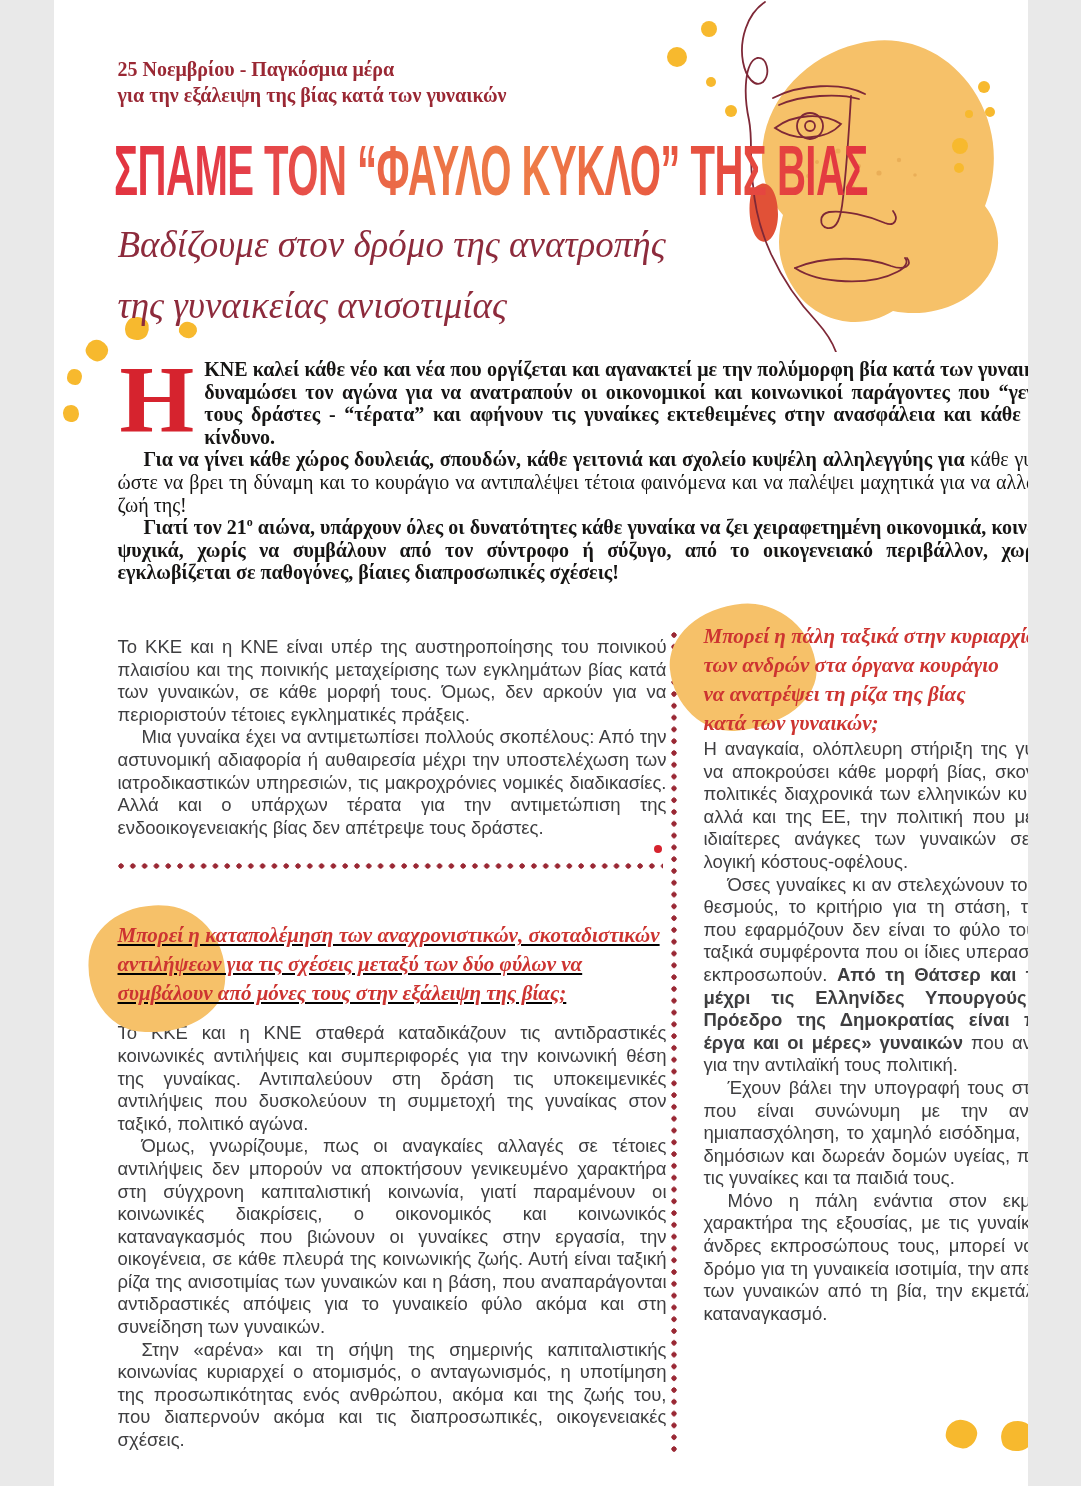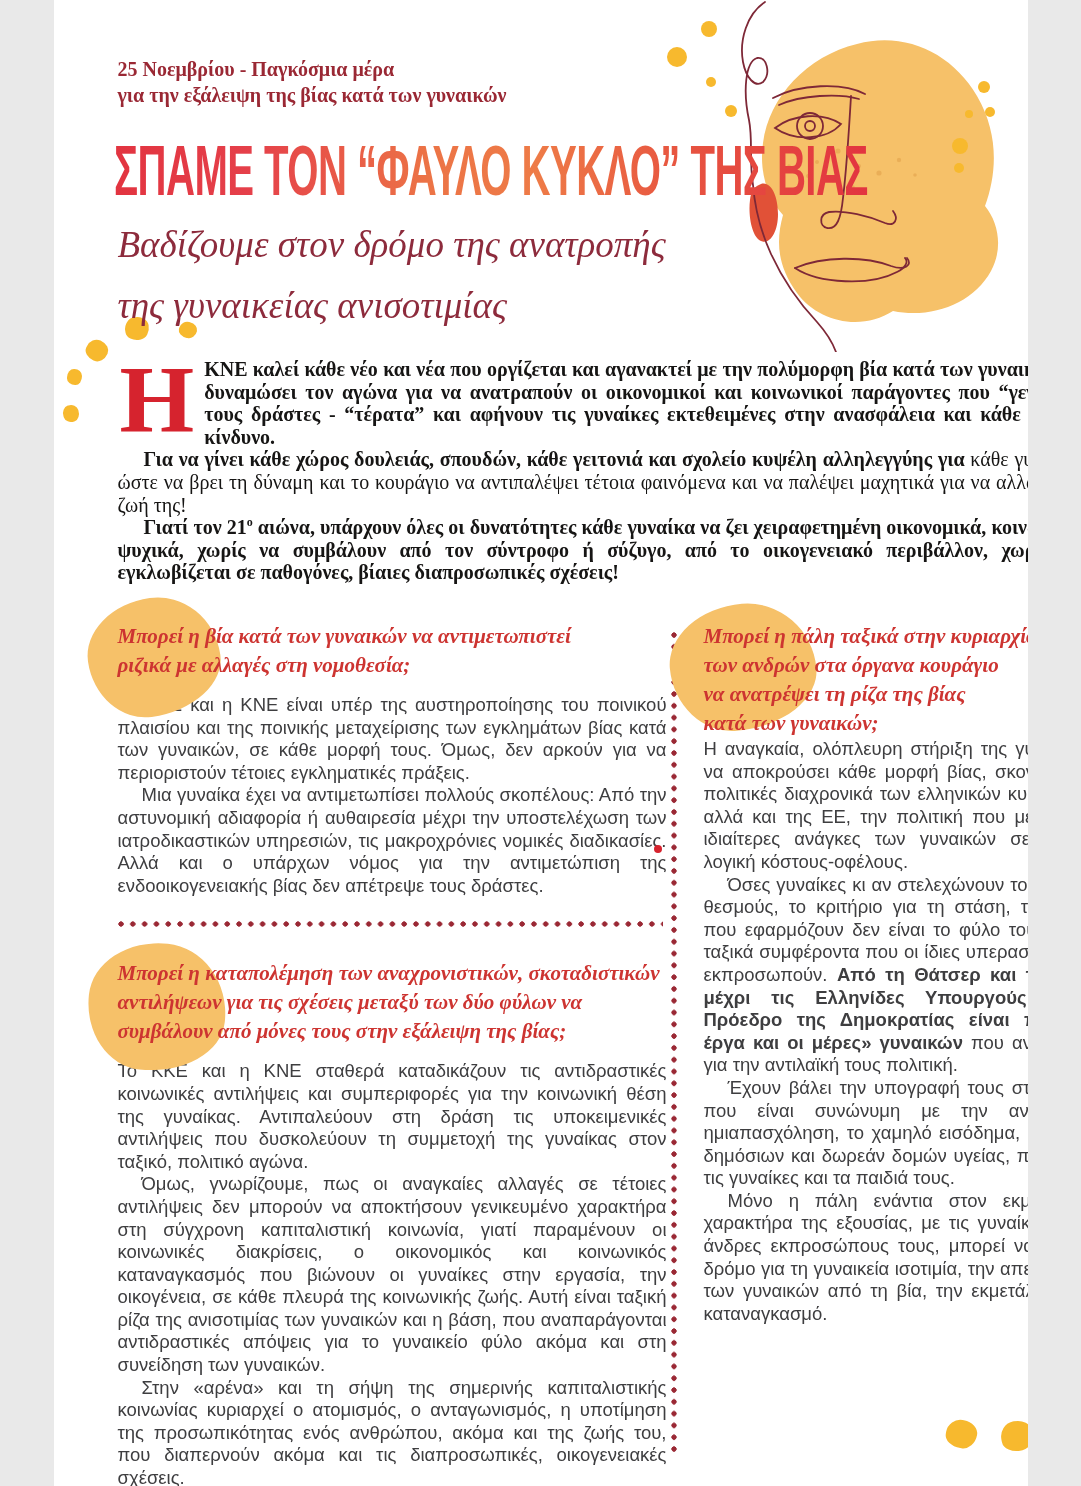--- a/index.html
+++ b/index.html
@@ -77,21 +77,21 @@
   .blob.b1 { width:132px; height:118px; left:-30px; top:-24px; transform:rotate(-8deg); }
   .blob.b2 { width:138px; height:128px; left:-30px; top:-16px; transform:rotate(6deg); }
   .blob.b3 { width:146px; height:126px; left:-34px; top:-18px; transform:rotate(-5deg); }
 
   .colL .body1 { margin-top:14px; }
   .hdots {
     height:6px; margin:24px 0 0 0; width:545px;
     background-image:radial-gradient(circle at 3px 3px,#9a2834 2.4px,transparent 2.9px);
     background-size:11.8px 6px; background-repeat:repeat-x;
   }
-  .colL .q2wrap { margin-top:32px; }
+  .colL .q2wrap { margin-top:52px;text-decoration:underline; }
   .colL .body2 { margin-top:14px; }
   .colR .bodyR { }
 
   .vdots {
     position:absolute; left:617px; top:632px; width:6px; height:824px;
     background-image:radial-gradient(circle at 3px 3px,#9a2834 2.4px,transparent 2.9px);
     background-size:6px 11.8px; background-repeat:repeat-y;
   }
   .accent-dot {
     position:absolute; left:600px; top:845px; width:8px; height:8px;
@@ -177,30 +177,23 @@
     </p>
     <p class="ind">
       <span>Για να γίνει κάθε χώρος δουλειάς, σπουδών, κάθε γειτονιά και σχολείο κυψέλη αλληλεγγύης για</span><span class="norm"> κάθε γυναίκα, ώστε να βρει τη δύναμη και το κουράγιο να αντιπαλέψει τέτοια φαινόμενα και να παλέψει μαχητικά για να αλλάξει τη ζωή της!</span>
     </p>
     <p class="ind">
       <span>Γιατί τον 21</span><sup>ο</sup><span> αιώνα, υπάρχουν όλες οι δυνατότητες κάθε γυναίκα να ζει χειραφετημένη οικονομικά, κοινωνικά, ψυχικά, χωρίς να συμβάλουν από τον σύντροφο ή σύζυγο, από το οικογενειακό περιβάλλον, χωρίς να εγκλωβίζεται σε παθογόνες, βίαιες διαπροσωπικές σχέσεις!</span>
     </p>
   </section>
 
   <section class="colL">
-    <div class="qwrap">
-      <span class="blob b1"></span>
-      <h2 class="q">
-        <span>Μπορεί η βία κατά των γυναικών να αντιμετωπιστεί</span>
-        <span>ριζικά με αλλαγές στη νομοθεσία;</span>
-      </h2>
-    </div>
     <div class="body body1">
       <p>Το ΚΚΕ και η ΚΝΕ είναι υπέρ της αυστηροποίησης του ποινικού πλαισίου και της ποινικής μεταχείρισης των εγκλημάτων βίας κατά των γυναικών, σε κάθε μορφή τους. Όμως, δεν αρκούν για να περιοριστούν τέτοιες εγκληματικές πράξεις.</p>
-      <p class="ind">Μια γυναίκα έχει να αντιμετωπίσει πολλούς σκοπέλους: Από την αστυνομική αδιαφορία ή αυθαιρεσία μέχρι την υποστελέχωση των ιατροδικαστικών υπηρεσιών, τις μακροχρόνιες νομικές διαδικασίες. Αλλά και ο υπάρχων νόμος για την αντιμετώπιση της ενδοοικογενειακής βίας δεν απέτρεψε τους δράστες.</p>
+      <p class="ind">Μια γυναίκα έχει να αντιμετωπίσει πολλούς σκοπέλους: Από την αστυνομική αδιαφορία ή αυθαιρεσία μέχρι την υποστελέχωση των ιατροδικαστικών υπηρεσιών, τις μακροχρόνιες νομικές διαδικασίες. Αλλά και ο υπάρχων τέρατα για την αντιμετώπιση της ενδοοικογενειακής βίας δεν απέτρεψε τους δράστες.</p>
     </div>
 
     <div class="hdots"></div>
 
     <div class="qwrap q2wrap">
       <span class="blob b2"></span>
       <h2 class="q">
         <span>Μπορεί η καταπολέμηση των αναχρονιστικών, σκοταδιστικών</span>
         <span>αντιλήψεων για τις σχέσεις μεταξύ των δύο φύλων να</span>
         <span>συμβάλουν από μόνες τους στην εξάλειψη της βίας;</span>

